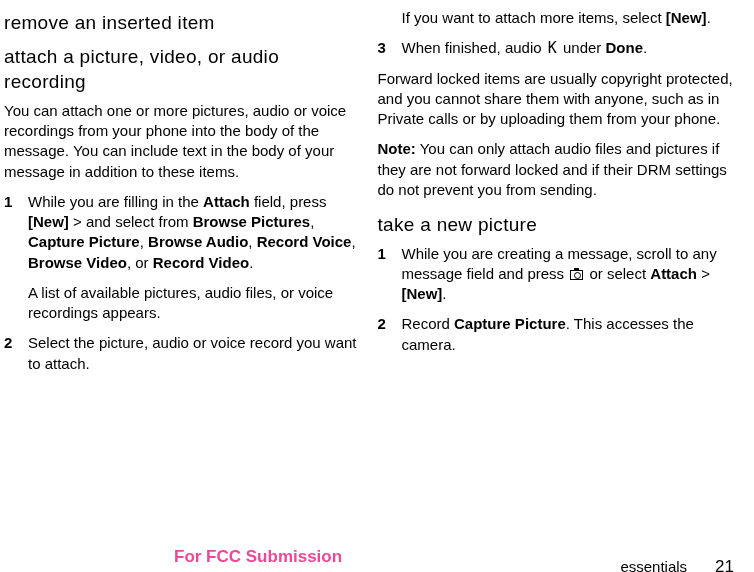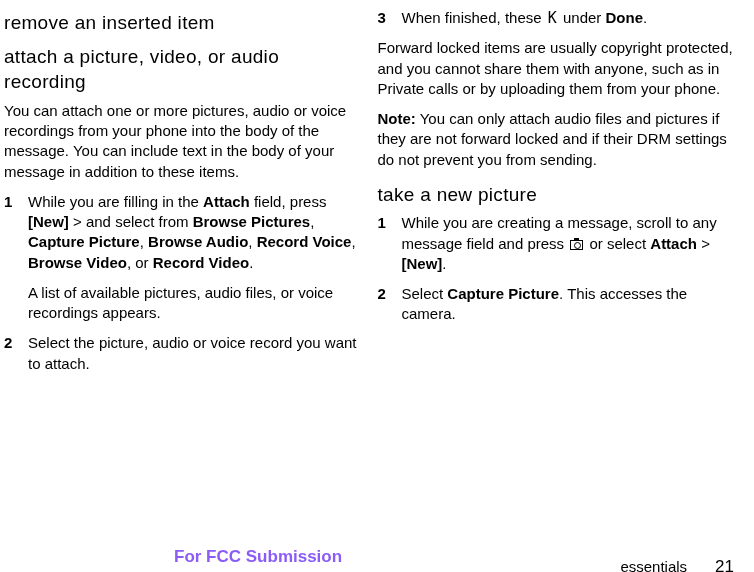--- a/index.html
+++ b/index.html
@@ -76,21 +76,21 @@
       height: 5px;
       border: 1px solid #000;
       border-radius: 50%;
     }
     .footer {
       display: flex;
       align-items: center;
       margin-top: 8px;
     }
     .fcc {
-      color: #8b5cf6;
+      color: #ec4899;
       font-weight: bold;
       font-size: 17px;
       margin-left: 170px;
     }
     .footer-right {
       margin-left: auto;
       display: flex;
       align-items: baseline;
       gap: 28px;
       margin-top: 20px;
@@ -116,25 +116,28 @@
     </div>
     <p class="step-sub">A list of available pictures, audio files, or voice recordings appears.</p>
 
     <div class="step">
       <div class="step-num">2</div>
       <div class="step-text">Select the picture, audio or voice record you want to attach.</div>
     </div>
   </div>
 
   <div class="col">
+    <p class="step-sub">
+      <span>If you want to attach more items, select </span><span class="bold">[New]</span><span>.</span>
+    </p>
 
     <div class="step">
       <div class="step-num">3</div>
       <div class="step-text">
-        <span>When finished, these </span><span class="glyph">K</span><span> under </span><span class="bold">Done</span><span>.</span>
+        <span>When finished, audio </span><span class="glyph">K</span><span> under </span><span class="bold">Done</span><span>.</span>
       </div>
     </div>
 
     <p>Forward locked items are usually copyright protected, and you cannot share them with anyone, such as in Private calls or by uploading them from your phone.</p>
 
     <p>
       <span class="bold">Note:</span><span> You can only attach audio files and pictures if they are not forward locked and if their DRM settings do not prevent you from sending.</span>
     </p>
 
     <h3>take a new picture</h3>
@@ -142,21 +145,21 @@
     <div class="step">
       <div class="step-num">1</div>
       <div class="step-text">
         <span>While you are creating a message, scroll to any message field and press </span><span class="cam-icon"></span><span> or select </span><span class="bold">Attach</span><span> &gt; </span><span class="bold">[New]</span><span>.</span>
       </div>
     </div>
 
     <div class="step">
       <div class="step-num">2</div>
       <div class="step-text">
-        <span>Select </span><span class="bold">Capture Picture</span><span>. This accesses the camera.</span>
+        <span>Record </span><span class="bold">Capture Picture</span><span>. This accesses the camera.</span>
       </div>
     </div>
   </div>
 </div>
 
 <div class="footer">
   <div class="fcc">For FCC Submission</div>
   <div class="footer-right">
     <span class="section-label">essentials</span>
     <span class="page-num">21</span>

